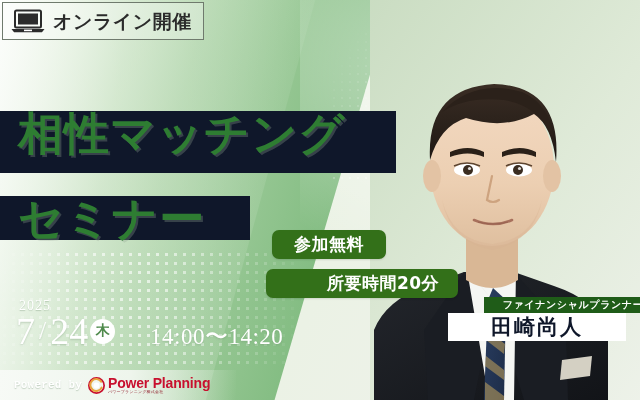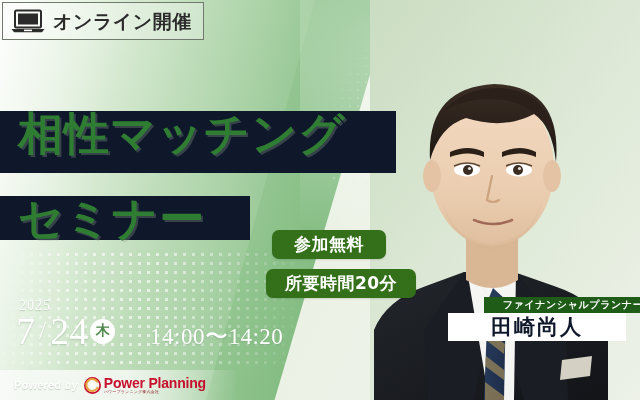--- a/index.html
+++ b/index.html
@@ -142,21 +142,21 @@
     font-weight: 700;
     font-size: 17px;
     letter-spacing: 0.5px;
     display: flex;
     align-items: center;
     justify-content: center;
     font-family: "DejaVu Sans", "Liberation Sans", sans-serif;
     box-shadow: 0 1px 2px rgba(0,0,0,0.12);
   }
   .pill-free     { left: 272px; top: 230px; width: 114px; height: 29px; }
-  .pill-duration { left: 266px; top: 269px; width: 150px; height: 29px; }
+  .pill-duration { left: 266px; top: 269px; width: 150px; height: 29px; padding-left: 42px; }
 
   
   .date-year {
     position: absolute;
     left: 19px;
     top: 298px;
     font-size: 14px;
     color: #ffffff;
     letter-spacing: 1px;
     font-family: "Liberation Serif", "DejaVu Serif", serif;
@@ -215,21 +215,21 @@
     gap: 6px;
     padding-left: 14px;
     box-sizing: border-box;
   }
   .powered-by {
     font-size: 11px;
     font-weight: 700;
     color: #ffffff;
     letter-spacing: 0.2px;
     text-shadow: 0 1px 1px rgba(120,150,120,0.4);
-    font-family: Liberation Sans, sans-serif;
+    font-family: Liberation Mono, monospace;
   }
   .pp-logo { display: flex; align-items: center; gap: 3px; }
   .pp-mark { width: 17px; height: 17px; display: block; }
   .pp-text-wrap { display: flex; flex-direction: column; line-height: 1; }
   .pp-name {
     font-size: 14px;
     font-weight: 700;
     color: #c8102e;
     letter-spacing: -0.2px;
     font-family: "Liberation Sans", sans-serif;

